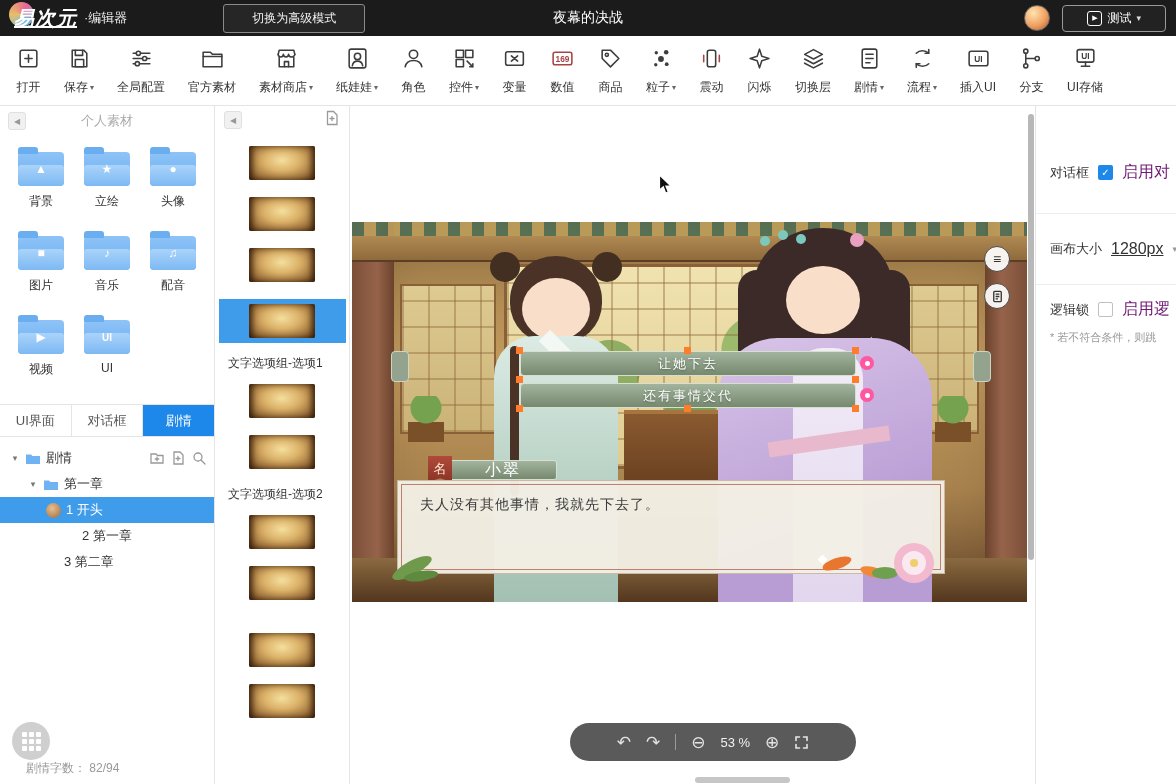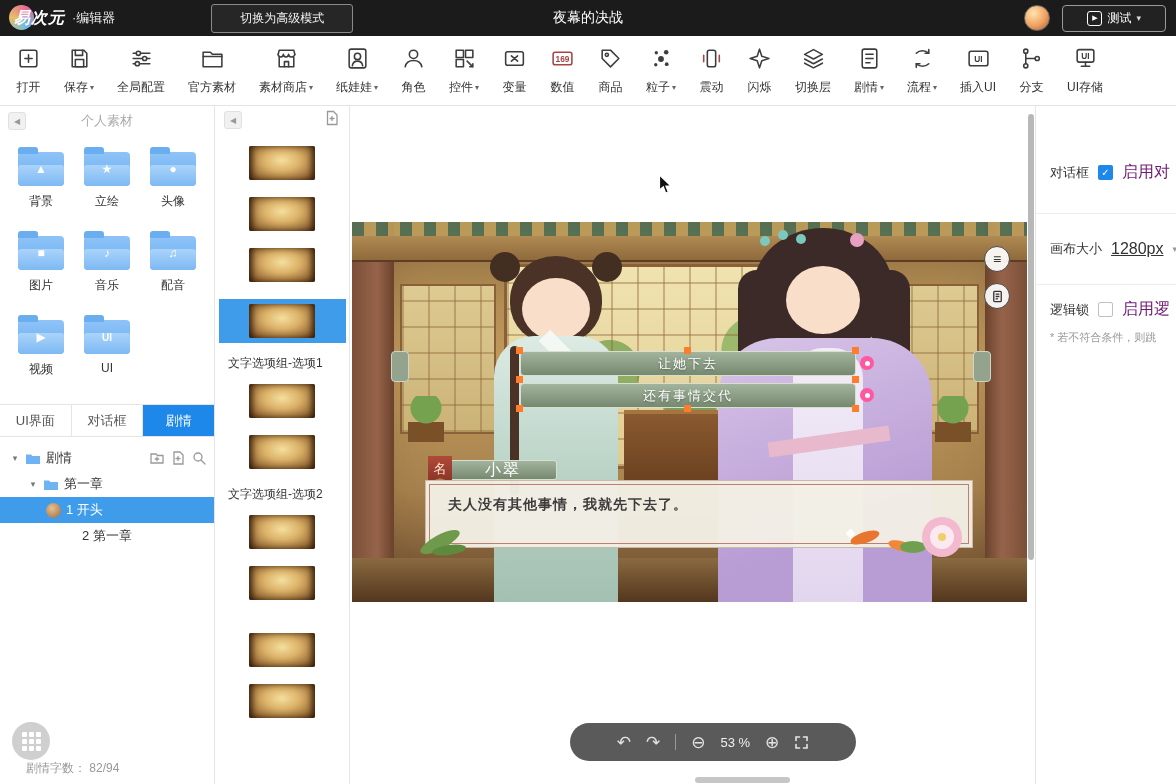--- a/index.html
+++ b/index.html
@@ -4,21 +4,21 @@
 <style>
   *{margin:0;padding:0;box-sizing:border-box;}
   html,body{width:1176px;height:784px;}
   body{font-family:"Liberation Sans","DejaVu Sans",sans-serif;background:#fff;overflow:hidden;}
   #app{position:relative;width:1176px;height:784px;background:#fff;overflow:hidden;}
 
   
   .topbar{position:absolute;left:0;top:0;width:100%;height:36px;background:#1b1b1b;display:flex;align-items:center;color:#fff;z-index:20;}
   .logo-wrap{display:flex;align-items:center;margin-left:14px;position:relative;}
   .logo-swirl{position:absolute;left:-5px;top:-3px;width:25px;height:25px;border-radius:50%;background:conic-gradient(from 30deg,#ff6fa5,#6fd0ff,#ffd06f,#ff6fa5);opacity:.9;}
-  .logo-text{position:relative;font-size:16px;font-weight:bold;font-style:italic;letter-spacing:1px;}
+  .logo-text{position:relative;font-size:20px;font-weight:bold;font-style:italic;letter-spacing:1px;text-decoration:underline;}
   .logo-suffix{position:relative;font-size:13px;color:#ececec;margin-left:7px;}
   .mode-btn{margin-left:96px;padding:5px 28px;border:1px solid #8a8a8a;border-radius:3px;background:#262626;color:#f0f0f0;font-size:12px;cursor:pointer;white-space:nowrap;}
   .tb-title{position:absolute;left:50%;transform:translateX(-50%);font-size:14px;color:#fff;white-space:nowrap;}
   .tb-right{position:absolute;right:10px;display:flex;align-items:center;gap:12px;}
   .avatar{width:26px;height:26px;border-radius:50%;background:radial-gradient(circle at 35% 30%,#ffe3b0,#f0a060 55%,#a85a2e);border:1px solid #666;}
   .test-btn{display:flex;align-items:center;gap:5px;border:1px solid #9a9a9a;border-radius:4px;padding:4px 24px;font-size:12px;color:#fff;background:#222;cursor:pointer;}
   .play-sq{width:15px;height:15px;border:1px solid #fff;border-radius:3px;display:flex;align-items:center;justify-content:center;font-size:7px;color:#fff;}
   .caret-sm{font-size:9px;color:#ddd;}
 
   
@@ -140,21 +140,21 @@
   .side-tab{position:absolute;width:18px;height:31px;top:129px;z-index:2;background:#93a38e;border:1px solid #ccd6c6;border-radius:4px;cursor:pointer;}
   .stl{left:39px;} .str{left:621px;}
   .handle{position:absolute;width:7px;height:7px;background:#ff7d2a;z-index:4;cursor:pointer;}
   .pinkh{position:absolute;width:14px;height:14px;border-radius:50%;background:#ff57a0;z-index:4;display:flex;align-items:center;justify-content:center;cursor:pointer;}
   .pinkh::after{content:"";width:5px;height:5px;background:#fff;border-radius:50%;}
 
   .nametag{position:absolute;left:76px;top:234px;z-index:5;display:flex;align-items:flex-start;}
   .nbadge{width:24px;height:26px;background:linear-gradient(180deg,#b04a38,#8a3428);color:#ffe8d0;font-size:13px;display:flex;align-items:center;justify-content:center;clip-path:polygon(0 0,100% 0,100% 100%,50% 86%,0 100%);}
   .npill{margin-left:-3px;margin-top:4px;width:108px;height:20px;background:linear-gradient(180deg,#a3b49e,#76896f);border:1px solid #d6dfd0;border-radius:3px;color:#fff;font-size:16px;display:flex;align-items:center;justify-content:center;letter-spacing:2px;}
 
-  .gdialog{position:absolute;left:73px;top:258px;width:548px;height:68px;background:rgba(243,239,229,.96);border:1px solid #cbb9a6;z-index:5;font-weight:bold;}
+  .gdialog{position:absolute;left:45px;top:258px;width:548px;height:94px;background:rgba(243,239,229,.96);border:1px solid #cbb9a6;z-index:5;}
   .gdialog::before{content:"";position:absolute;inset:3px;border:1px solid #bd7f72;pointer-events:none;}
   .dtext{padding:15px 22px;font-size:14px;color:#3c3c3c;letter-spacing:1px;}
   .leaf1{position:absolute;left:-8px;bottom:-2px;width:44px;height:14px;background:#6f9a4b;border-radius:50%;transform:rotate(-28deg);}
   .leaf2{position:absolute;left:6px;bottom:-8px;width:34px;height:10px;background:#5d8a3e;border-radius:50%;transform:rotate(-8deg);}
   .koi1{position:absolute;right:92px;bottom:4px;width:30px;height:11px;background:#e8762e;border-radius:50%;transform:rotate(-18deg);}
   .koi2{position:absolute;right:58px;bottom:-4px;width:26px;height:10px;background:#f08838;border-radius:50%;transform:rotate(14deg);}
   .sparkle{position:absolute;right:118px;bottom:10px;width:7px;height:7px;background:#fff;transform:rotate(45deg);opacity:.9;}
   .lotus{position:absolute;right:10px;bottom:-10px;width:40px;height:40px;z-index:6;}
   .lp1{position:absolute;inset:0;border-radius:50%;background:#f2b9cf;}
   .lp2{position:absolute;left:8px;top:8px;width:24px;height:24px;border-radius:50%;background:#fbe9f1;}
@@ -500,20 +500,23 @@
           </svg>
         <span>第一章</span>
       </div>
       <div class="trow selected" style="padding-left:46px;">
         <span class="avatar-mini"></span>
         <span>1 开头</span>
       </div>
       <div class="trow" style="justify-content:center;">
         <span>2 第一章</span>
       </div>
+      <div class="trow" style="padding-left:64px;">
+        <span>3 第二章</span>
+      </div>
     </div>
     <div class="sb-footer-logo">
       <span class="grid-ico">
           <span></span>
           <span></span>
           <span></span>
           <span></span>
           <span></span>
           <span></span>
           <span></span>

